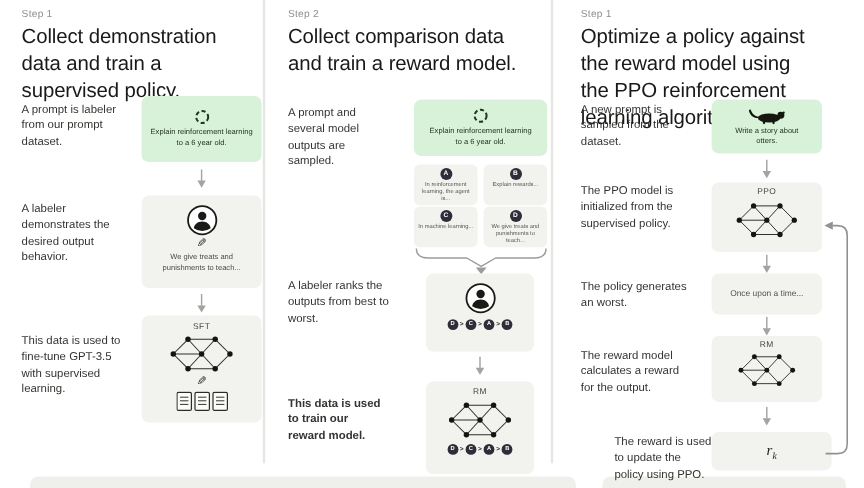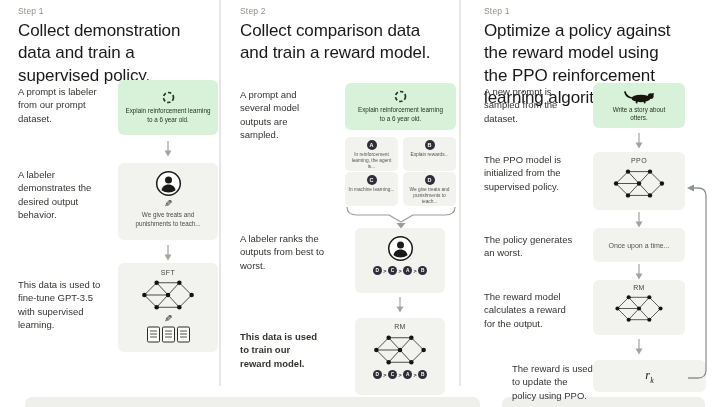--- a/index.html
+++ b/index.html
@@ -312,21 +312,21 @@
       </g>
     </svg>
   </div>
 
   <svg class="abs" width="10" height="16" style="left:634px;top:339px;">
     <line x1="5" y1="0" x2="5" y2="10" stroke="#a3a39f" stroke-width="1.2"></line>
     <polygon points="1.5,9.5 8.5,9.5 5,15.5" fill="#a3a39f"></polygon>
   </svg>
 
   <div class="abs lbl" style="left:484px;top:362px;width:82px;margin-left:28px;">The reward is used to update the policy using PPO.</div>
-  <div class="abs box" style="left:593px;top:360px;width:113px;height:32px;justify-content:center;">
+  <div class="abs box" style="left:593px;top:360px;width:100px;height:32px;justify-content:center;">
     <span class="rk"><span>r</span><sub>k</sub></span>
   </div>
 
   <svg class="abs" width="30" height="212" style="left:686px;top:178px;">
     <path d="M2,200 L12,200 Q20,200 20,192 L20,18 Q20,10 12,10 L8,10" fill="none" stroke="#8f938f" stroke-width="1.3"></path>
     <polygon points="8,6.5 1,10 8,13.5" fill="#8f938f"></polygon>
   </svg>
 
 </div>
 

